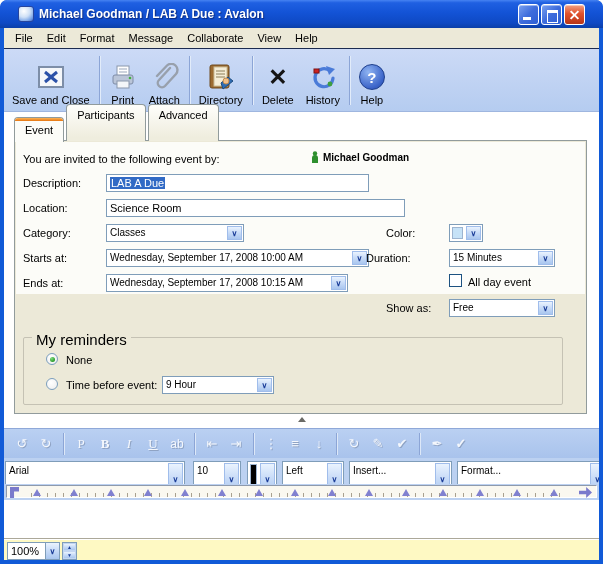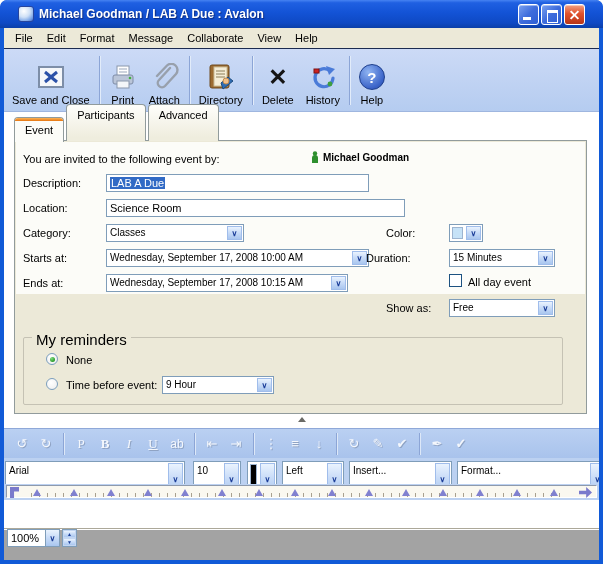--- a/index.html
+++ b/index.html
@@ -85,22 +85,22 @@
   .ruler::before{content:'';position:absolute;left:24px;right:34px;top:7px;height:4px;
     background:repeating-linear-gradient(90deg,#A9A190 0 1px,transparent 1px 8px);}
   .stops{position:absolute;left:26px;right:38px;top:3px;display:flex;justify-content:space-between;}
   .stop{width:0;height:0;border-left:4px solid transparent;border-right:4px solid transparent;border-bottom:7px solid #8080D0;}
   .rml{position:absolute;left:3px;top:1px;width:9px;height:11px;background:#7A7ACC;
     clip-path:polygon(0 0,100% 0,100% 40%,45% 40%,45% 100%,0 100%);}
   .rmr{position:absolute;right:4px;top:1px;width:13px;height:11px;background:#7A7ACC;
     clip-path:polygon(0 35%,55% 35%,55% 0,100% 50%,55% 100%,55% 65%,0 65%);}
   
   .bodyarea{flex:1;background:#fff;}
-  .statusbar{height:32px;background:#a3a3a3;border-top:1px solid #ACA899;box-shadow:inset 0 1px 0 #fff;
-    display:flex;align-items:flex-start;padding-left:3px;}
+  .statusbar{height:22px;background:#fef9c3;border-top:1px solid #ACA899;box-shadow:inset 0 1px 0 #fff;
+    display:flex;align-items:flex-end;padding-left:3px;}
   .zoomgrp{display:flex;height:18px;}
   .zoomfield{width:38px;background:#fff;border:1px solid #7F9DB9;border-right:none;font-size:11px;line-height:16px;padding-left:3px;}
   .zoomarr{width:15px;border:1px solid #7F9DB9;background:linear-gradient(180deg,#EAF3FE,#CADDF8 45%,#A9C6EF);
     color:#1D3F99;font-size:8px;font-weight:bold;display:flex;align-items:center;justify-content:center;}
   .spinner{display:flex;flex-direction:column;width:15px;margin-left:2px;border:1px solid #7F9DB9;background:#fff;}
   .spinner div{flex:1;background:linear-gradient(180deg,#EAF3FE,#CADDF8 45%,#A9C6EF);
     color:#1D3F99;font-size:5px;display:flex;align-items:center;justify-content:center;border:1px solid #C3D6F2;}
 </style>
 </head>
 <body>

